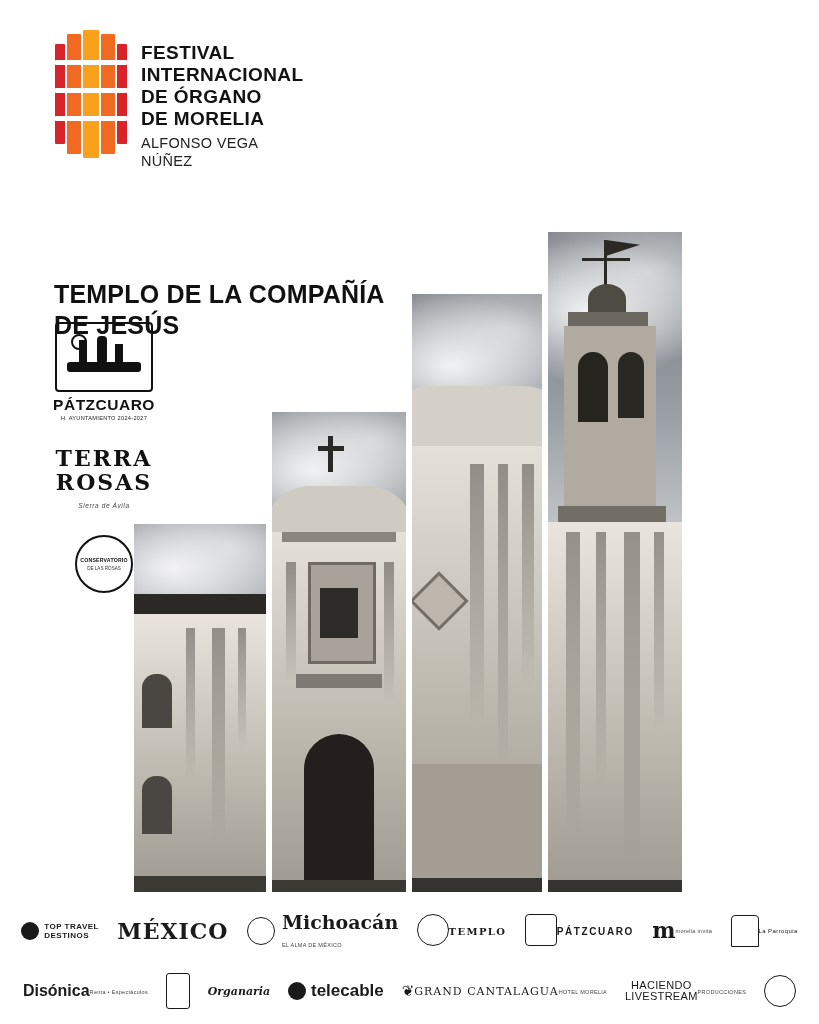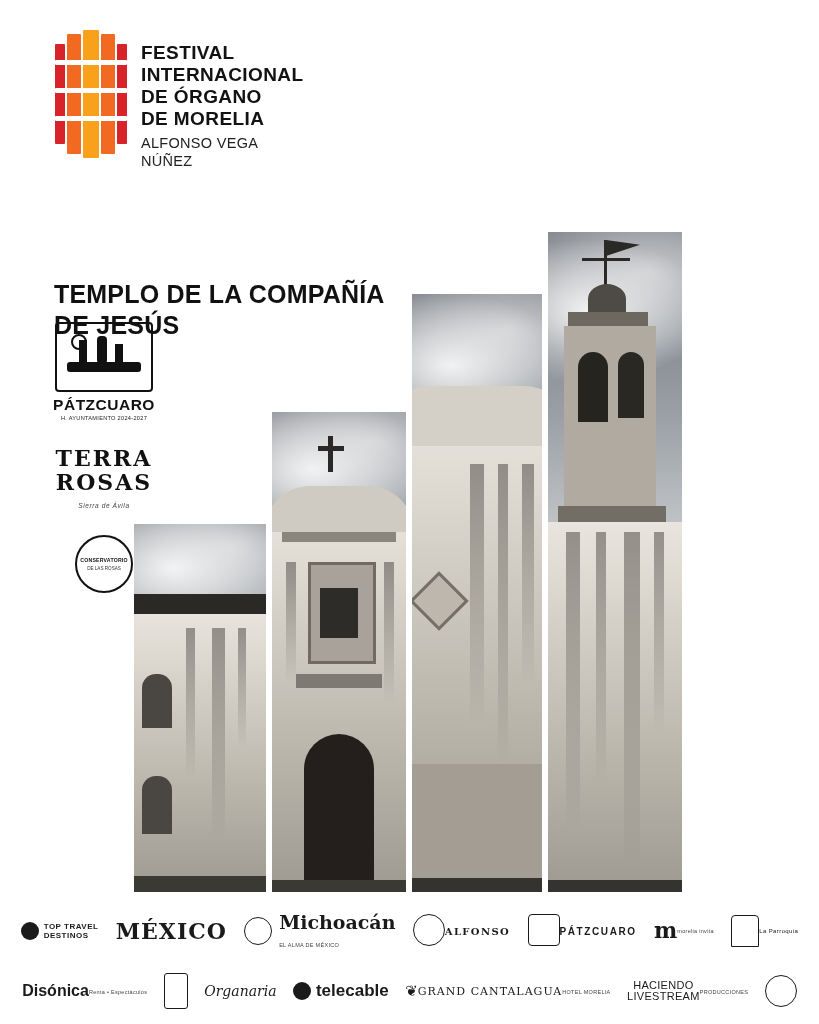--- a/index.html
+++ b/index.html
@@ -81,21 +81,21 @@
   .sp{display:flex;flex-direction:row;align-items:center;justify-content:center;color:#1a1a1a;text-align:center;}
   .sp .sb{font-size:5.5px;color:#444;letter-spacing:.3px;margin-top:1px;}
 
   .mexico{font-size:22px;font-weight:bold;font-family:"DejaVu Serif", serif;letter-spacing:1px;}
   .michoacan{font-size:19px;font-weight:bold;font-family:"DejaVu Serif", serif;}
   .morelia{font-size:10px;font-weight:bold;font-family:"DejaVu Serif", serif;letter-spacing:1.4px;}
   .patz2{font-size:10px;font-weight:bold;letter-spacing:1.6px;}
   .mplus{font-size:22px;font-weight:bold;font-family:"DejaVu Serif", serif;line-height:.9;}
   .parroquia{font-size:6px;letter-spacing:.4px;}
   .disonica{font-size:16px;font-weight:bold;}
-  .organaria{font-size:14px;font-style:italic;font-family:"DejaVu Serif", serif;}
+  .organaria{font-size:11px;font-style:italic;font-family:"DejaVu Serif", serif;font-weight:bold;}
   .telecable{font-size:17px;font-weight:bold;}
   .cantalagua{font-size:11px;font-family:"DejaVu Serif", serif;letter-spacing:1px;}
   .haciendo{font-size:11px;font-weight:normal;line-height:1.02;letter-spacing:.3px;}
   .toptravel{font-size:8px;font-weight:bold;letter-spacing:.5px;line-height:1.15;text-align:left;}
 
   .circ{width:26px;height:26px;border-radius:50%;border:1.6px solid #1a1a1a;display:inline-block;}
   .dotlogo{width:18px;height:18px;border-radius:50%;background:#1a1a1a;display:inline-block;margin-right:5px;}
   .sealsm{width:30px;height:30px;border:1.5px solid #1a1a1a;border-radius:50%;}
   .bldg{width:26px;height:30px;border:1.5px solid #1a1a1a;border-radius:4px 4px 0 0;}
   .row{display:flex;align-items:center;}
@@ -241,21 +241,21 @@
     <div class="sp row">
       <span class="circ" style="margin-right:7px;"></span>
       <span style="text-align:left;">
         <span class="michoacan">Michoacán</span><br>
         <span class="sb">EL ALMA DE MÉXICO</span>
       </span>
     </div>
 
     <div class="sp">
       <span class="sealsm" style="margin-bottom:3px;"></span>
-      <span class="morelia">ALFONSO</span>
+      <span class="morelia">TEMPLO</span>
     </div>
 
     <div class="sp">
       <span class="sealsm" style="border-radius:4px;margin-bottom:3px;"></span>
       <span class="patz2">PÁTZCUARO</span>
     </div>
 
     <div class="sp">
       <span class="mplus">m</span>
       <span class="sb">morelia invita</span>

